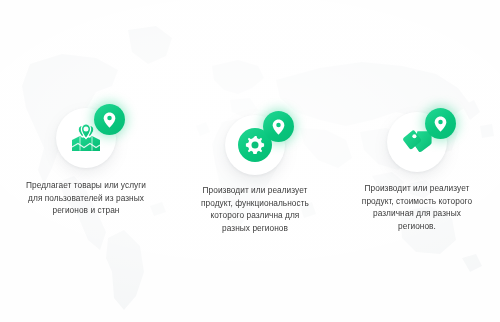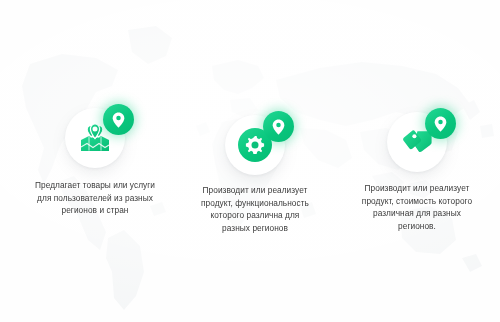--- a/index.html
+++ b/index.html
@@ -40,21 +40,21 @@
     background:
       radial-gradient(120% 90% at 50% 40%, rgba(255,255,255,0.86) 0%, rgba(255,255,255,0.55) 42%, rgba(255,255,255,0.12) 75%, rgba(255,255,255,0) 100%);
     pointer-events: none;
   }
 
   
   .card {
     position: absolute;
     width: 168px;
   }
-  .card-1 { left: 11px;  top: 104px; }
+  .card-1 { left: 2px;  top: 104px; }
   .card-2 { left: 171px; top: 111px; }
   .card-3 { left: 333px; top: 108px; }
 
   .badge-wrap {
     position: relative;
     width: 168px;
     height: 66px;
   }
 
   

